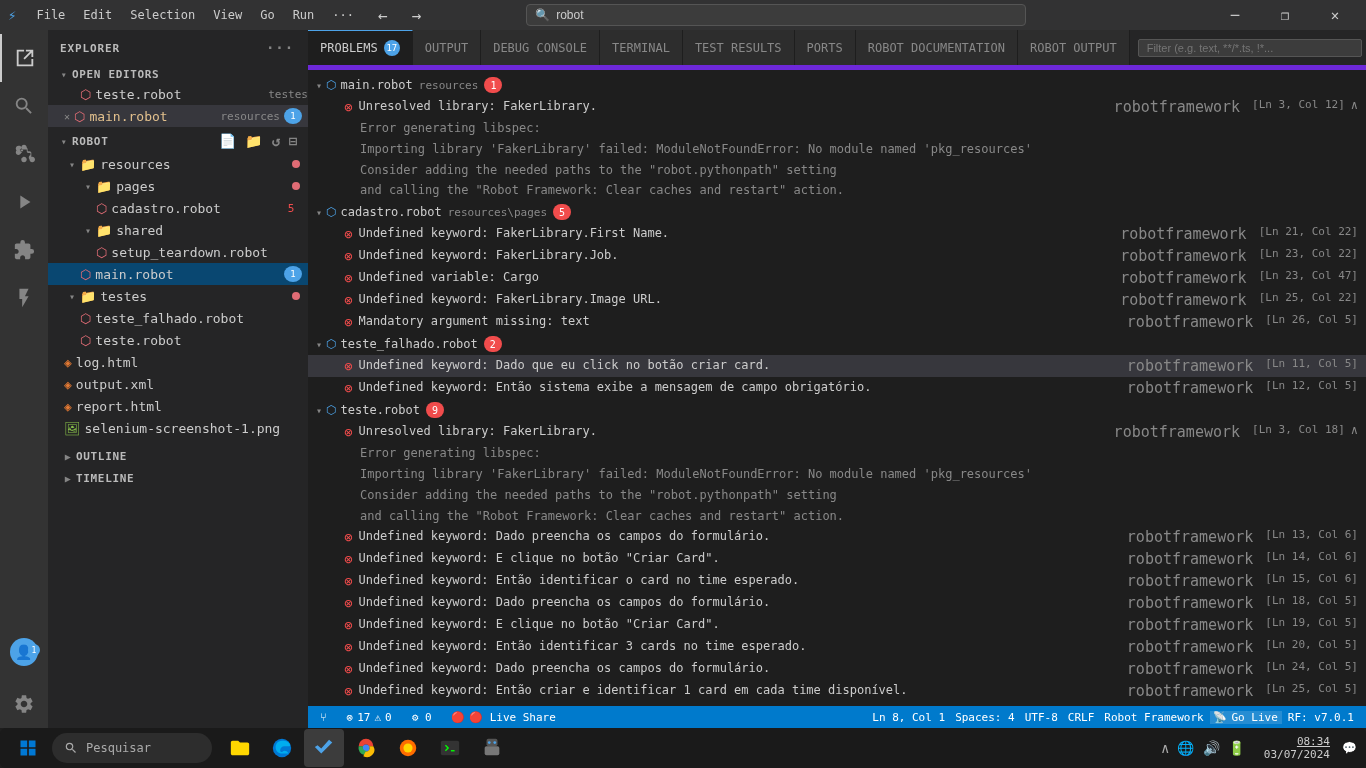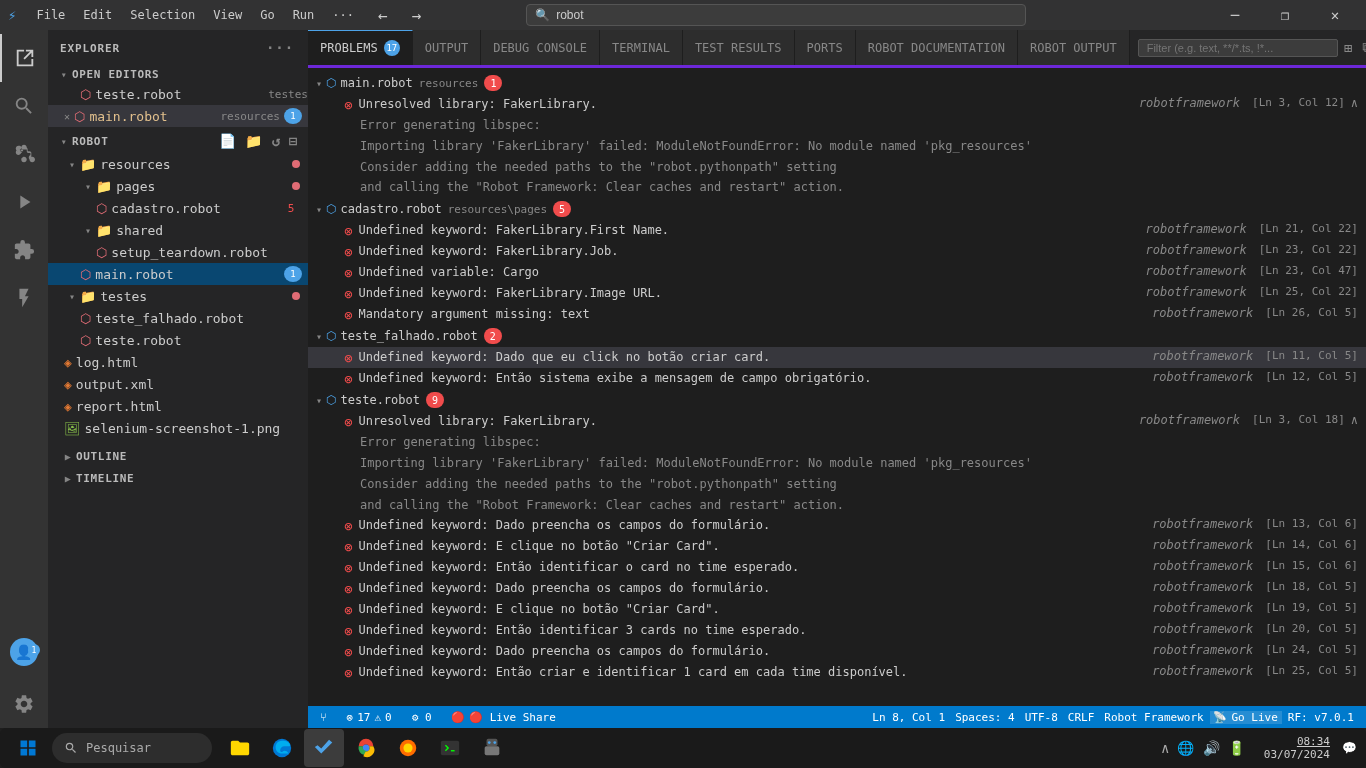--- a/index.html
+++ b/index.html
@@ -55,41 +55,41 @@
     .dot-indicator { width: 8px; height: 8px; border-radius: 50%; background: #e06c75; margin-left: auto; margin-right: 8px; flex-shrink: 0; }
 
     
     .sidebar-outline { padding: 4px 0; }
     .sidebar-section-item { display: flex; align-items: center; padding: 2px 12px; cursor: pointer; color: #bbb; font-size: 11px; font-weight: 700; text-transform: uppercase; letter-spacing: 0.06em; height: 22px; }
 
     
     .content { flex: 1; display: flex; flex-direction: column; overflow: hidden; }
 
     
-    .tabs-bar { display: flex; align-items: center; background: #252526; border-bottom: 3px solid #6d28d9; flex-shrink: 0; overflow: hidden; }
+    .tabs-bar { display: flex; align-items: center; background: #252526; border-bottom: 5px solid #6d28d9; flex-shrink: 0; overflow: hidden; }
     .tab { display: flex; align-items: center; padding: 0 12px; height: 35px; border-right: 1px solid #1e1e1e; cursor: pointer; white-space: nowrap; font-size: 12px; color: #888; background: #2d2d2d; gap: 6px; flex-shrink: 0; }
     .tab.active { background: #1e1e1e; color: #ccc; border-top: 1px solid #4da3e8; }
     .tab-badge { background: #4da3e8; color: white; border-radius: 50%; width: 16px; height: 16px; font-size: 9px; display: flex; align-items: center; justify-content: center; }
     .tab-spacer { flex: 1; }
     .tab-actions { display: flex; align-items: center; gap: 2px; padding: 0 8px; }
     .tab-action-btn { cursor: pointer; color: #888; font-size: 14px; padding: 2px 4px; }
 
     
     .problems-panel { flex: 1; overflow-y: auto; background: #1e1e1e; padding: 4px 0; }
     .problems-panel::-webkit-scrollbar { width: 6px; }
     .problems-panel::-webkit-scrollbar-thumb { background: #424242; }
 
     
     .problem-group { margin-bottom: 0; }
     .problem-group-header { display: flex; align-items: center; padding: 3px 8px; cursor: pointer; height: 22px; }
     .problem-item { display: flex; align-items: flex-start; padding: 2px 8px 2px 36px; cursor: pointer; min-height: 20px; }
     .problem-item.active-row { background: #37373d; }
     .error-icon { color: #f14c4c; font-size: 14px; margin-right: 6px; flex-shrink: 0; margin-top: 1px; }
     .problem-text { color: #ccc; font-size: 12px; flex: 1; line-height: 1.4; }
-    .problem-source { color: #888; font-size: 12px; margin-left: 8px; flex-shrink: 0; font-style: italic; }
+    .problem-source { color: #888; font-size: 15px; margin-left: 8px; flex-shrink: 0; }
     .problem-location { color: #888; font-size: 11px; margin-left: 12px; flex-shrink: 0; }
     .problem-indent { display: flex; align-items: flex-start; padding: 2px 8px 2px 52px; cursor: pointer; min-height: 18px; }
     .problem-indent-text { color: #888; font-size: 12px; line-height: 1.4; }
     .arrow-down { color: #858585; font-size: 10px; margin-right: 4px; }
     .file-icon-small { color: #4da3e8; font-size: 12px; margin-right: 4px; }
     .group-file-name { color: #ccc; font-size: 12px; font-weight: 500; }
     .group-file-path { color: #888; font-size: 11px; margin-left: 6px; }
     .group-badge { background: #4da3e8; color: white; border-radius: 10px; padding: 0 6px; font-size: 10px; margin-left: 6px; height: 16px; display: flex; align-items: center; }
     .group-badge.red { background: #f14c4c; }
     .collapse-icon { color: #888; font-size: 12px; margin-left: 6px; cursor: pointer; }
@@ -376,21 +376,21 @@
         <span>PORTS</span>
       </div>
       <div class="tab">
         <span>ROBOT DOCUMENTATION</span>
       </div>
       <div class="tab">
         <span>ROBOT OUTPUT</span>
       </div>
       <div class="tab-spacer"></div>
       <div class="tab-actions">
-        <input type="text" style="background: rgb(60, 60, 60); border: 1px solid rgb(85, 85, 85); color: rgb(204, 204, 204); padding: 2px 8px; font-size: 11px; border-radius: 2px; width: 200px;" placeholder="Filter (e.g. text, **/*.ts, !*...">
+        <input type="text" style="background: rgb(60, 60, 60); border: 1px solid rgb(85, 85, 85); color: rgb(204, 204, 204); padding: 2px 8px; font-size: 11px; border-radius: 2px; width: 224px;" placeholder="Filter (e.g. text, **/*.ts, !*...">
         <span class="tab-action-btn">⊞</span>
         <span class="tab-action-btn">⧉</span>
 
       </div>
     </div>
 
     <div class="problems-panel">
 
       <div class="problem-group">
         <div class="problem-group-header">

